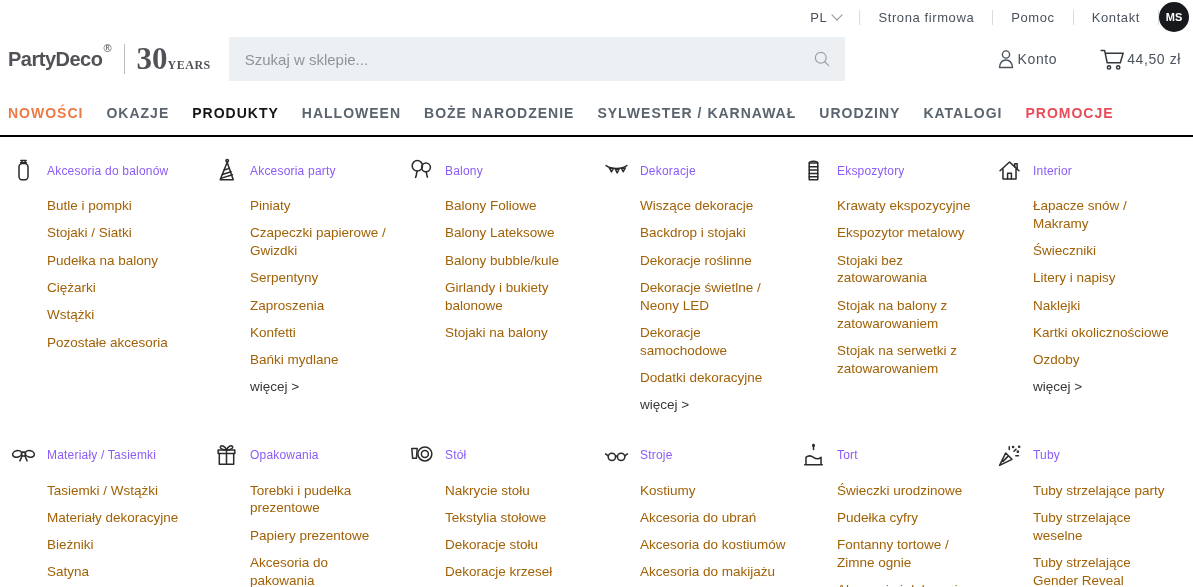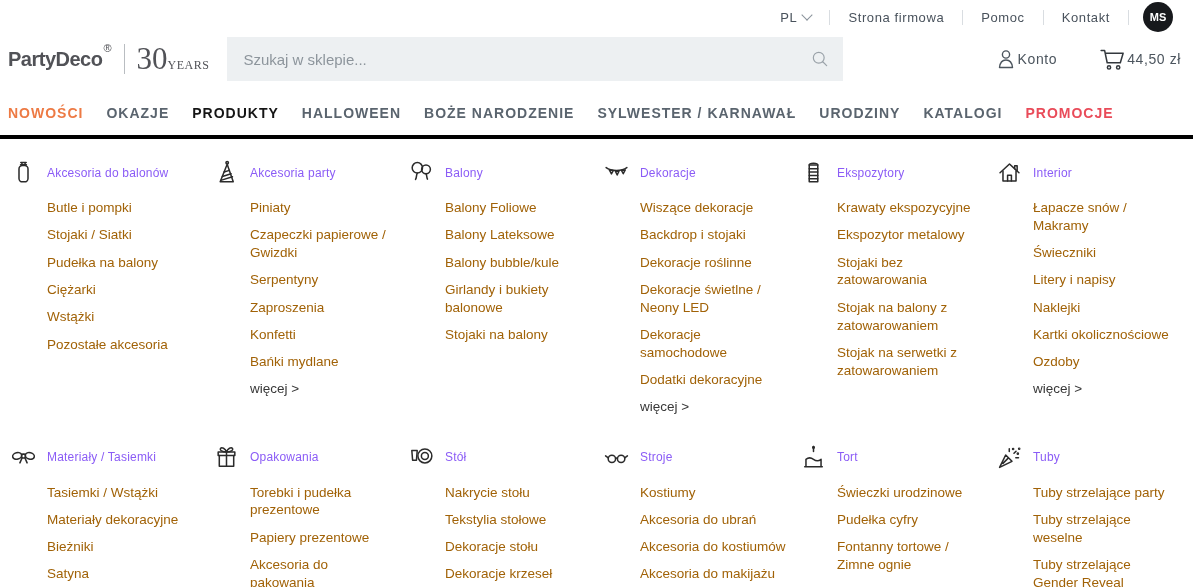--- a/index.html
+++ b/index.html
@@ -1,55 +1,55 @@
 <!DOCTYPE html>
 <html><head>
 <meta charset="utf-8">
 <style>
   * { margin:0; padding:0; box-sizing:border-box; }
   html,body { width:1193px; height:587px; overflow:hidden; background:#fff;
     font-family:"Liberation Sans", sans-serif; color:#2e2e2e; }
 
   
   .topbar { display:flex; justify-content:flex-end; align-items:center;
-    height:34px; padding-right:20px; font-size:13px; color:#49525c; }
+    height:34px; padding-right:4px; font-size:13px; color:#49525c; }
   .topbar .tlink { padding:0 18px; cursor:pointer; letter-spacing:.6px; }
   .topbar .sep { width:1px; height:15px; background:#d9dde1; }
   .lang { display:flex; align-items:center; gap:6px; padding:0 18px; cursor:pointer; letter-spacing:.6px; }
   .chev { width:8px; height:8px; border-right:1.5px solid #8a939b; border-bottom:1.5px solid #8a939b;
     transform:rotate(45deg); margin-top:-4px; }
   .avatar { width:30px; height:30px; border-radius:50%; background:#17191c; color:#fff;
     font-size:11px; font-weight:bold; display:flex; align-items:center; justify-content:center;
-    margin-left:14px; position:relative; cursor:pointer; }
+    position:relative; cursor:pointer; }
   .avatar:after { content:""; position:absolute; left:1px; bottom:-2px; width:0; height:0;
     border:5px solid transparent; border-top-color:#17191c; transform:rotate(40deg); }
 
   
   .header { display:flex; align-items:center; padding:2px 8px 8px 8px; height:56px; }
   .logo { display:flex; align-items:center; cursor:pointer; color:#515257; white-space:nowrap; }
   .logo .brand { font-size:20px; font-weight:bold; letter-spacing:-.5px; }
   .logo .reg { font-size:11px; vertical-align:super; position:relative; top:-11px; margin-left:1px; }
   .logo .ldiv { width:1px; height:30px; background:#b9bdc1; margin:0 12px; }
-  .logo .anno { font-family:"Liberation Serif", serif; font-weight:normal; display:flex; align-items:baseline; }
+  .logo .anno { font-family:"Liberation Serif", serif; font-weight:bold; display:flex; align-items:baseline; }
   .logo .num { font-size:31px; }
   .logo .yrs { font-size:12px; letter-spacing:.5px; }
 
   .search { position:relative; margin-left:18px; }
   .search input { width:616px; height:44px; background:#edf0f2; border:none; outline:none;
     padding:0 44px 0 16px; font-size:15px; color:#3a3a3a; font-family:"Liberation Sans", sans-serif; }
   .search input::placeholder { color:#8d959c; }
   .search .mag { position:absolute; right:13px; top:12px; cursor:pointer; }
 
   .hright { margin-left:auto; display:flex; align-items:center; gap:42px; padding-right:4px; }
   .hgroup { display:flex; align-items:center; cursor:pointer; font-size:14px;
     color:#4c555e; letter-spacing:.6px; }
 
   
   .nav { display:flex; gap:23px; align-items:center; padding:15px 8px 14px 8px;
-    border-bottom:4px solid #000000; }
+    border-bottom:2px solid #000000; }
   .nav .nitem { font-size:14px; font-weight:600; letter-spacing:1px; color:#5a646e;
     cursor:pointer; white-space:nowrap; }
   .nav .nitem.orange { color:#ED7A44; }
   .nav .nitem.active { color:#151515; font-weight:700; }
   .nav .nitem.red { color:#E94B59; }
 
   
   .megamenu { display:grid; grid-template-columns:203px 195px 195px 197px 196px 1fr;
     column-gap:0; row-gap:30px; padding:20px 4px 0 10px; }
   .cat-header { display:flex; align-items:center; gap:10px; cursor:pointer; margin-bottom:13px; }

